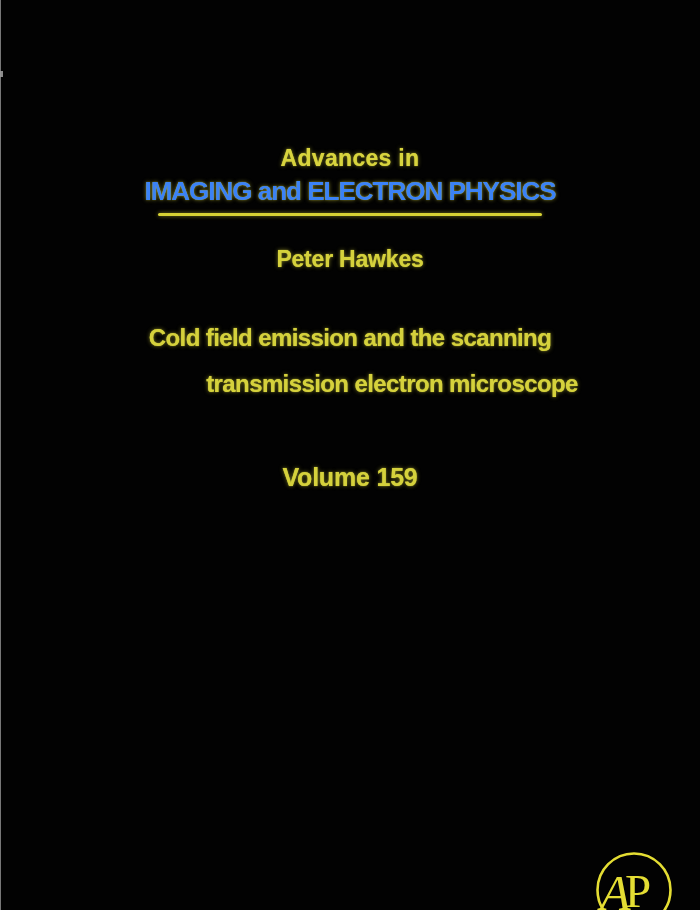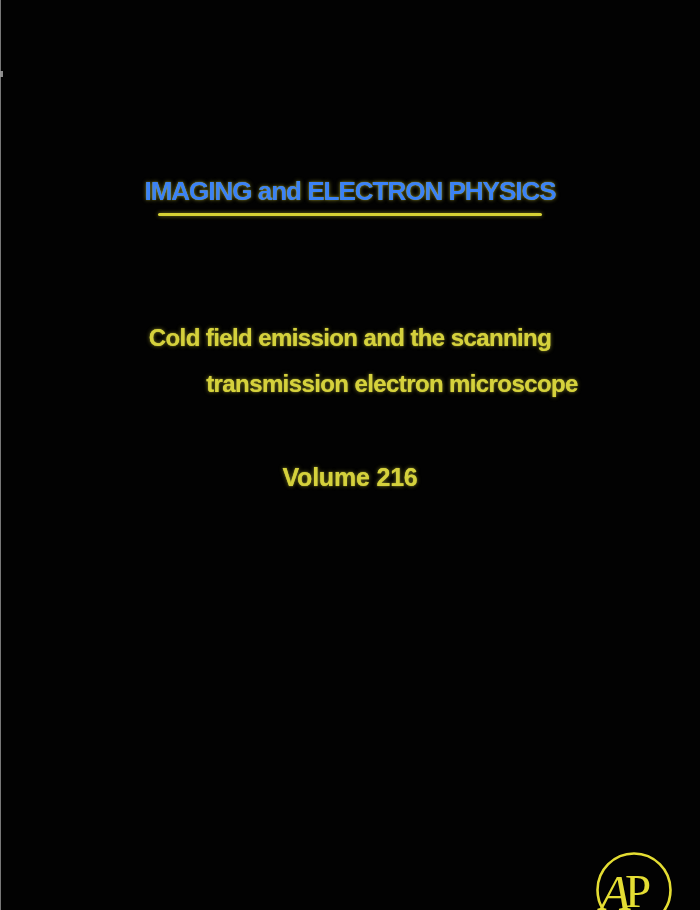--- a/index.html
+++ b/index.html
@@ -104,31 +104,33 @@
   }
 </style>
 </head>
 <body>
 
 <div class="page">
 
   <div class="edge-line"></div>
   <div class="edge-notch"></div>
 
+  <div class="cover-line series-line1">Advances in</div>
 
   <div class="cover-line series-line2">IMAGING and ELECTRON PHYSICS</div>
 
   <div class="title-underline"></div>
 
+  <div class="cover-line author">Peter Hawkes</div>
 
   <div class="cover-line subtitle-line1">Cold field emission and the scanning</div>
 
   <div class="cover-line subtitle-line2">transmission electron microscope</div>
 
-  <div class="cover-line volume">Volume 216</div>
+  <div class="cover-line volume">Volume 159</div>
 
   <svg class="ap-logo" viewBox="0 0 84 84">
     <circle cx="42" cy="42" r="36.5" fill="none" stroke="#e4dd33" stroke-width="2.6"></circle>
     <text x="8" y="62" font-size="50" font-style="italic">A</text>
     <text x="33" y="59" font-size="47">P</text>
   </svg>
 
 </div>
 
 </body></html>

